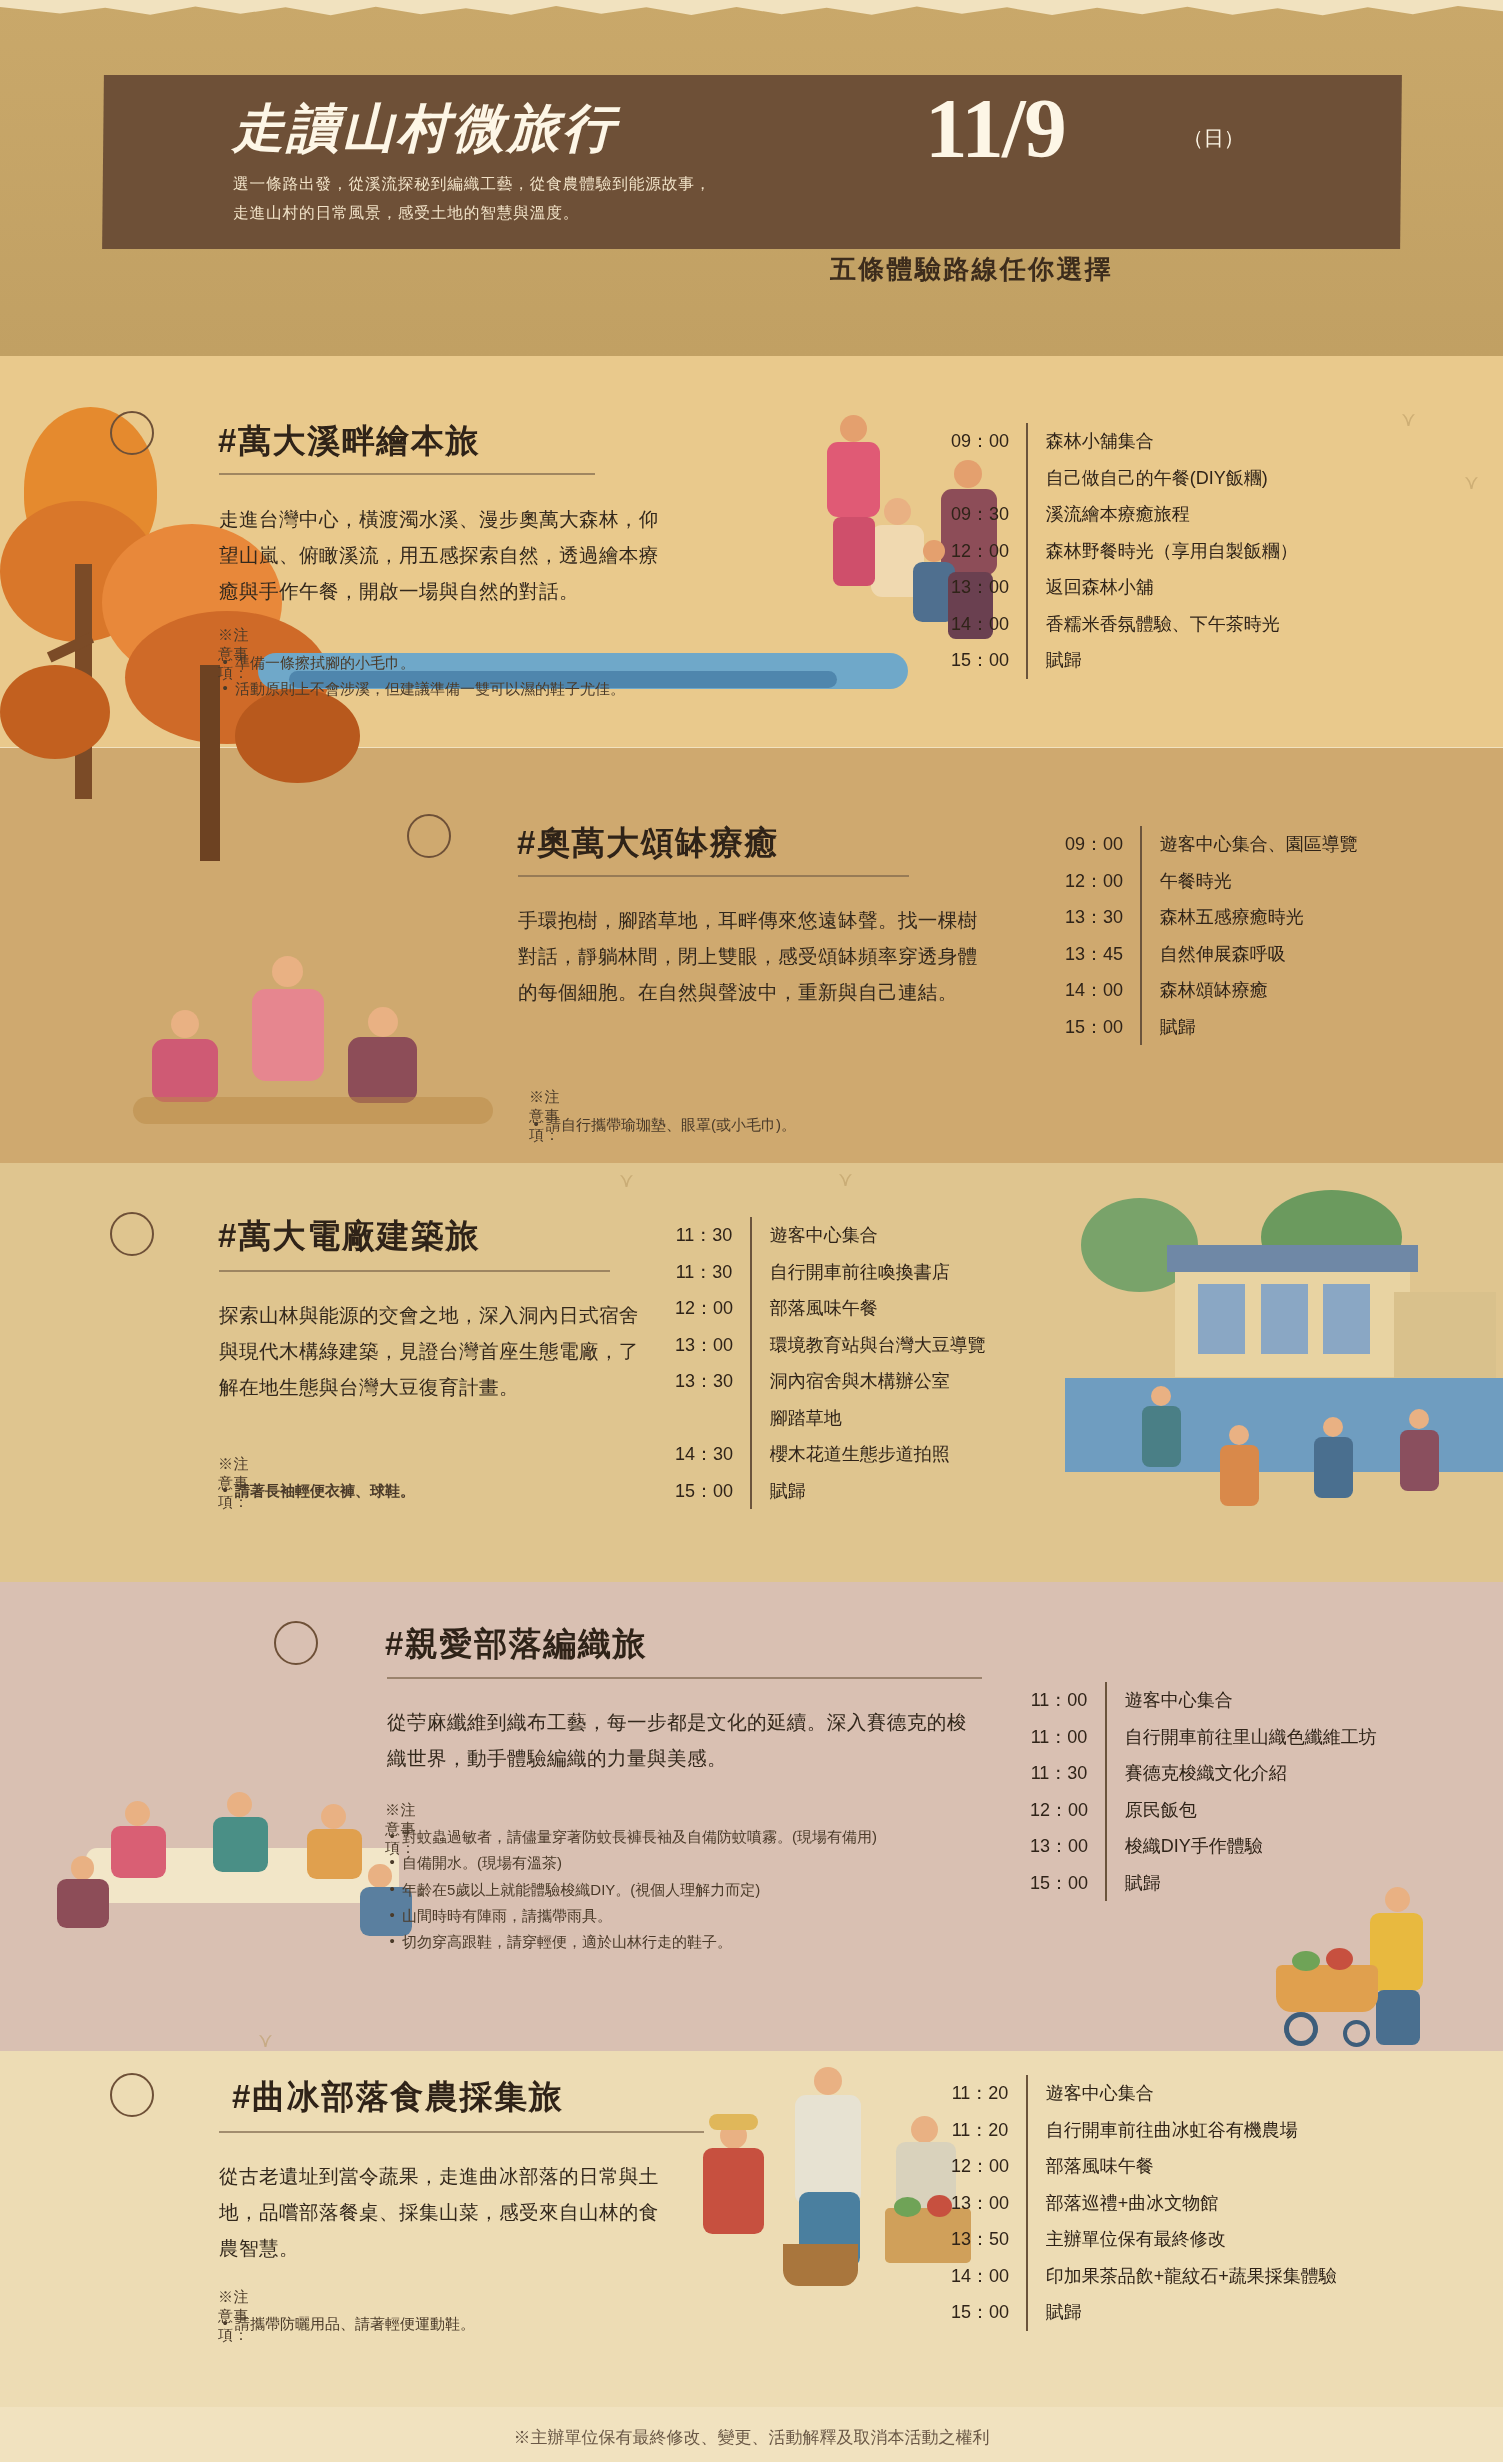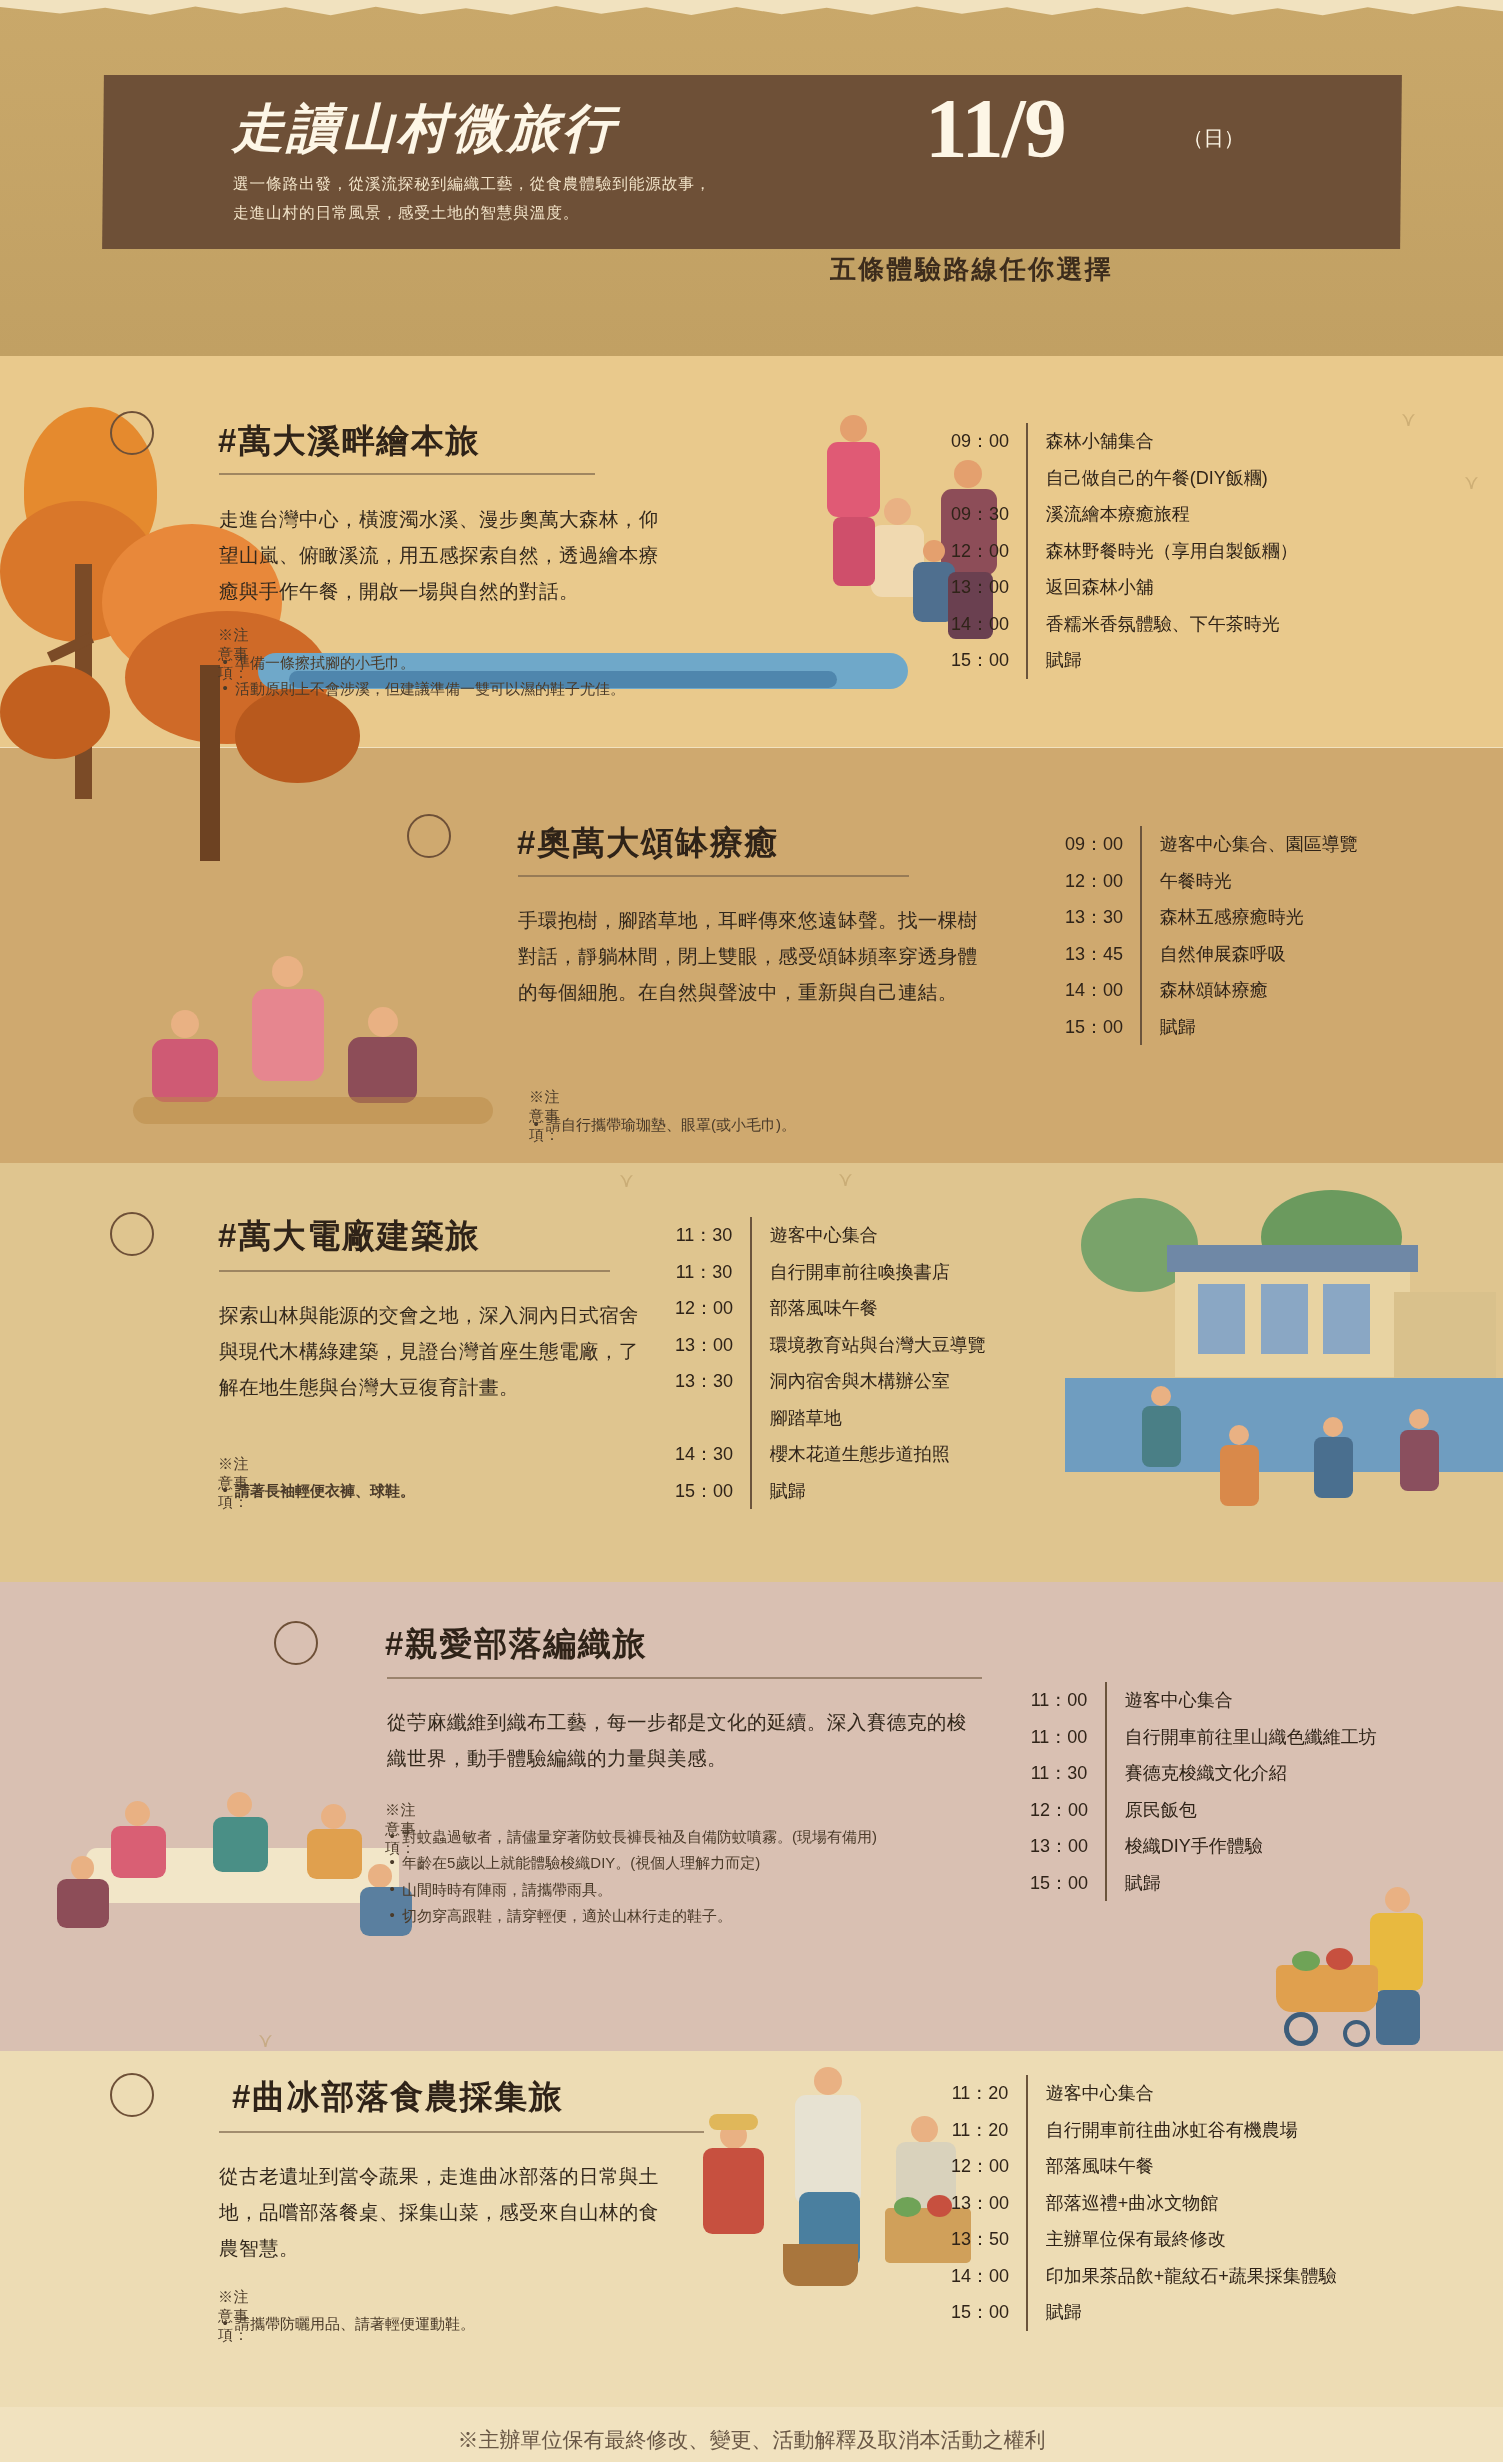--- a/index.html
+++ b/index.html
@@ -65,21 +65,21 @@
   }
   .b1 { top:356px;  height:391px; background:#e9c98c; }
   .b2 { top:748px;  height:415px; background:#cfa96f; }
   .b3 { top:1163px; height:419px; background:#dfc58f; }
   .b4 { top:1582px; height:470px; background:#d9c0b2; }
   .b5 { top:2051px; height:356px; background:#eddcb4; }
   .b6 { top:2408px; height:55px;  background:#f1e2bf; }
 
   .foot-note {
     position:absolute; left:0; top:2426px; width:1503px; text-align:center;
-    font-size:21px; color:#6a5846;
+    font-size:17px; color:#6a5846;
   }
 
   
   .route { position:absolute; }
   .circ {
     position:absolute;
     width:44px; height:44px; border-radius:50%;
     border:2.3px solid #6e5037;
   }
   .r-title {
@@ -360,20 +360,21 @@
   </div>
 
   <div class="route">
     <div class="circ" style="left:274px; top:1621px;"></div>
     <div class="r-title" style="left:385px; top:1622px;">#親愛部落編織旅</div>
     <div class="r-rule" style="left:387px; top:1677px; width:595px;"></div>
     <div class="r-desc" style="left:387px; top:1704px; width:595px;">從苧麻纖維到織布工藝，每一步都是文化的延續。深入賽德克的梭織世界，動手體驗編織的力量與美感。</div>
     <div class="r-notes-title" style="left:385px; top:1801px;">※注意事項：</div>
     <ul class="r-notes" style="left:388px; top:1824px; width:619px;">
       <li>對蚊蟲過敏者，請儘量穿著防蚊長褲長袖及自備防蚊噴霧。(現場有備用)</li>
+      <li>自備開水。(現場有溫茶)</li>
       <li>年齡在5歲以上就能體驗梭織DIY。(視個人理解力而定)</li>
       <li>山間時時有陣雨，請攜帶雨具。</li>
       <li>切勿穿高跟鞋，請穿輕便，適於山林行走的鞋子。</li>
     </ul>
     <div class="sched" style="left:1030px; top:1682px;">
       <div class="tcol">
         <div class="row">11：00</div>
         <div class="row">11：00</div>
         <div class="row">11：30</div>
         <div class="row">12：00</div>

